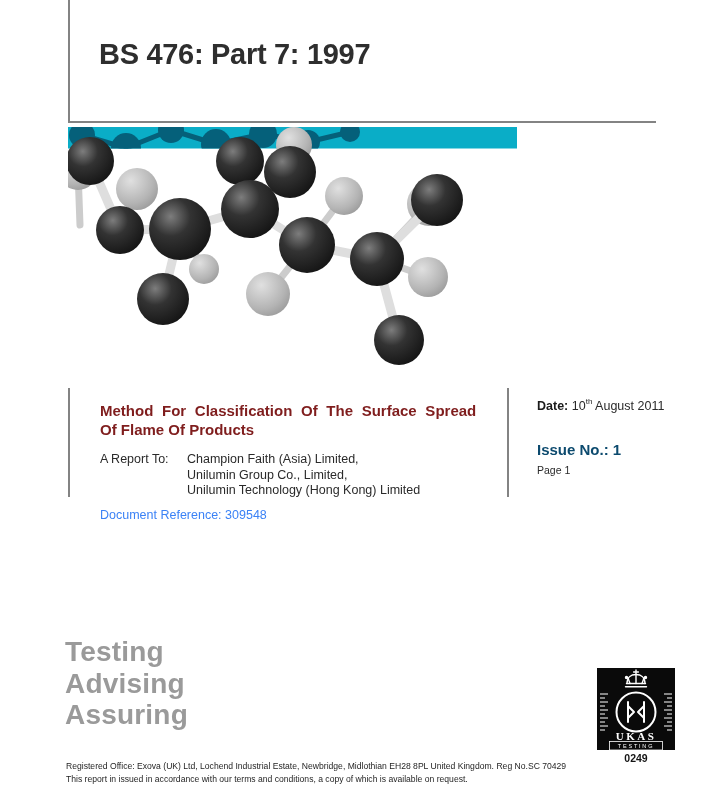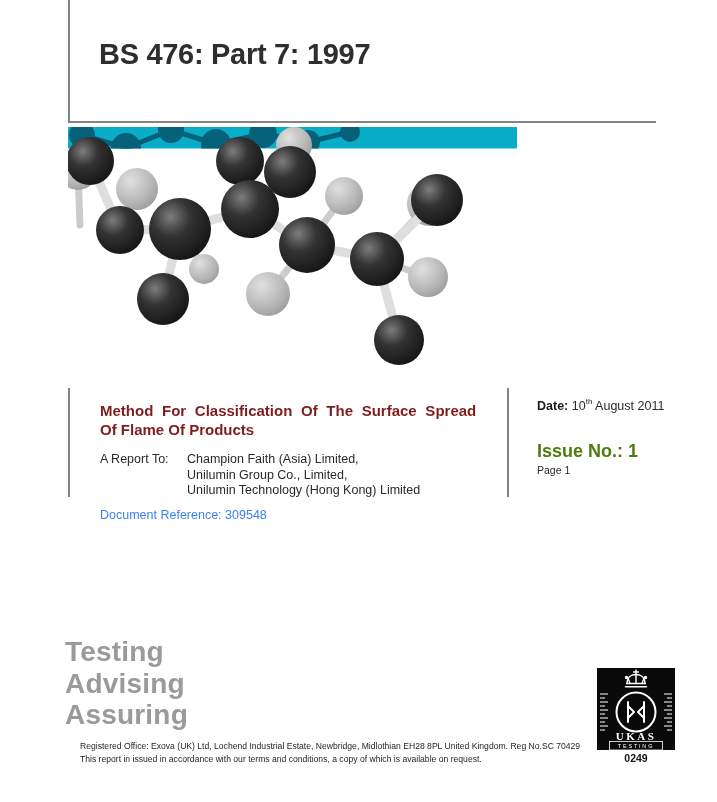--- a/index.html
+++ b/index.html
@@ -24,28 +24,28 @@
   
   .method-title{left:100px;top:402px;width:338px;font-size:15px;font-weight:bold;color:#7f1d1d;line-height:18.5px;}
   .method-title .l1{word-spacing:4.5px;white-space:nowrap;}
   .report-row{left:100px;top:452px;font-size:12.5px;color:#2a2a2a;line-height:15.5px;}
   .report-label{position:absolute;left:0;top:0;white-space:nowrap;text-align:center;}
   .report-lines{position:absolute;left:87px;top:0;white-space:nowrap;}
   .doc-ref{left:100px;top:508px;font-size:12.5px;color:#3b82f6;white-space:nowrap;}
 
   
   .meta-date{left:537px;top:397px;font-size:12.5px;color:#2a2a2a;white-space:nowrap;}
-  .meta-issue{left:537px;top:441px;font-size:18px;font-weight:bold;color:#4d7c0f;white-space:nowrap;}
+  .meta-issue{left:537px;top:441px;font-size:15px;font-weight:bold;color:#0c4a6e;white-space:nowrap;}
   .meta-page{left:537px;top:464px;font-size:10.5px;color:#2a2a2a;white-space:nowrap;}
   .bold{font-weight:bold;color:#1b1b1b;}
   sup{font-size:8px;vertical-align:6px;}
 
   
   .tagline{left:65px;top:636px;font-size:28px;font-weight:bold;color:var(--tagline-gray,#9a9a9a);line-height:31.5px;letter-spacing:0.2px;}
-  .footer-lines{left:66px;top:740px;font-size:8.6px;color:#1f1f1f;line-height:13px;white-space:nowrap;margin-left:14px;}
+  .footer-lines{left:66px;top:760px;font-size:8.6px;color:#1f1f1f;line-height:13px;white-space:nowrap;}
   .ukas{left:597px;top:668px;width:78px;height:96px;}
 </style>
 </head>
 <body>
 
 <div class="page" style="--accent-teal: #0aadc7; --band-molecule-teal: #05607a; --rule-gray: #838383; --tagline-gray: #9a9a9a;">
 
   <div class="abs rule-v-top"></div>
   <div class="abs rule-h-top"></div>
 

